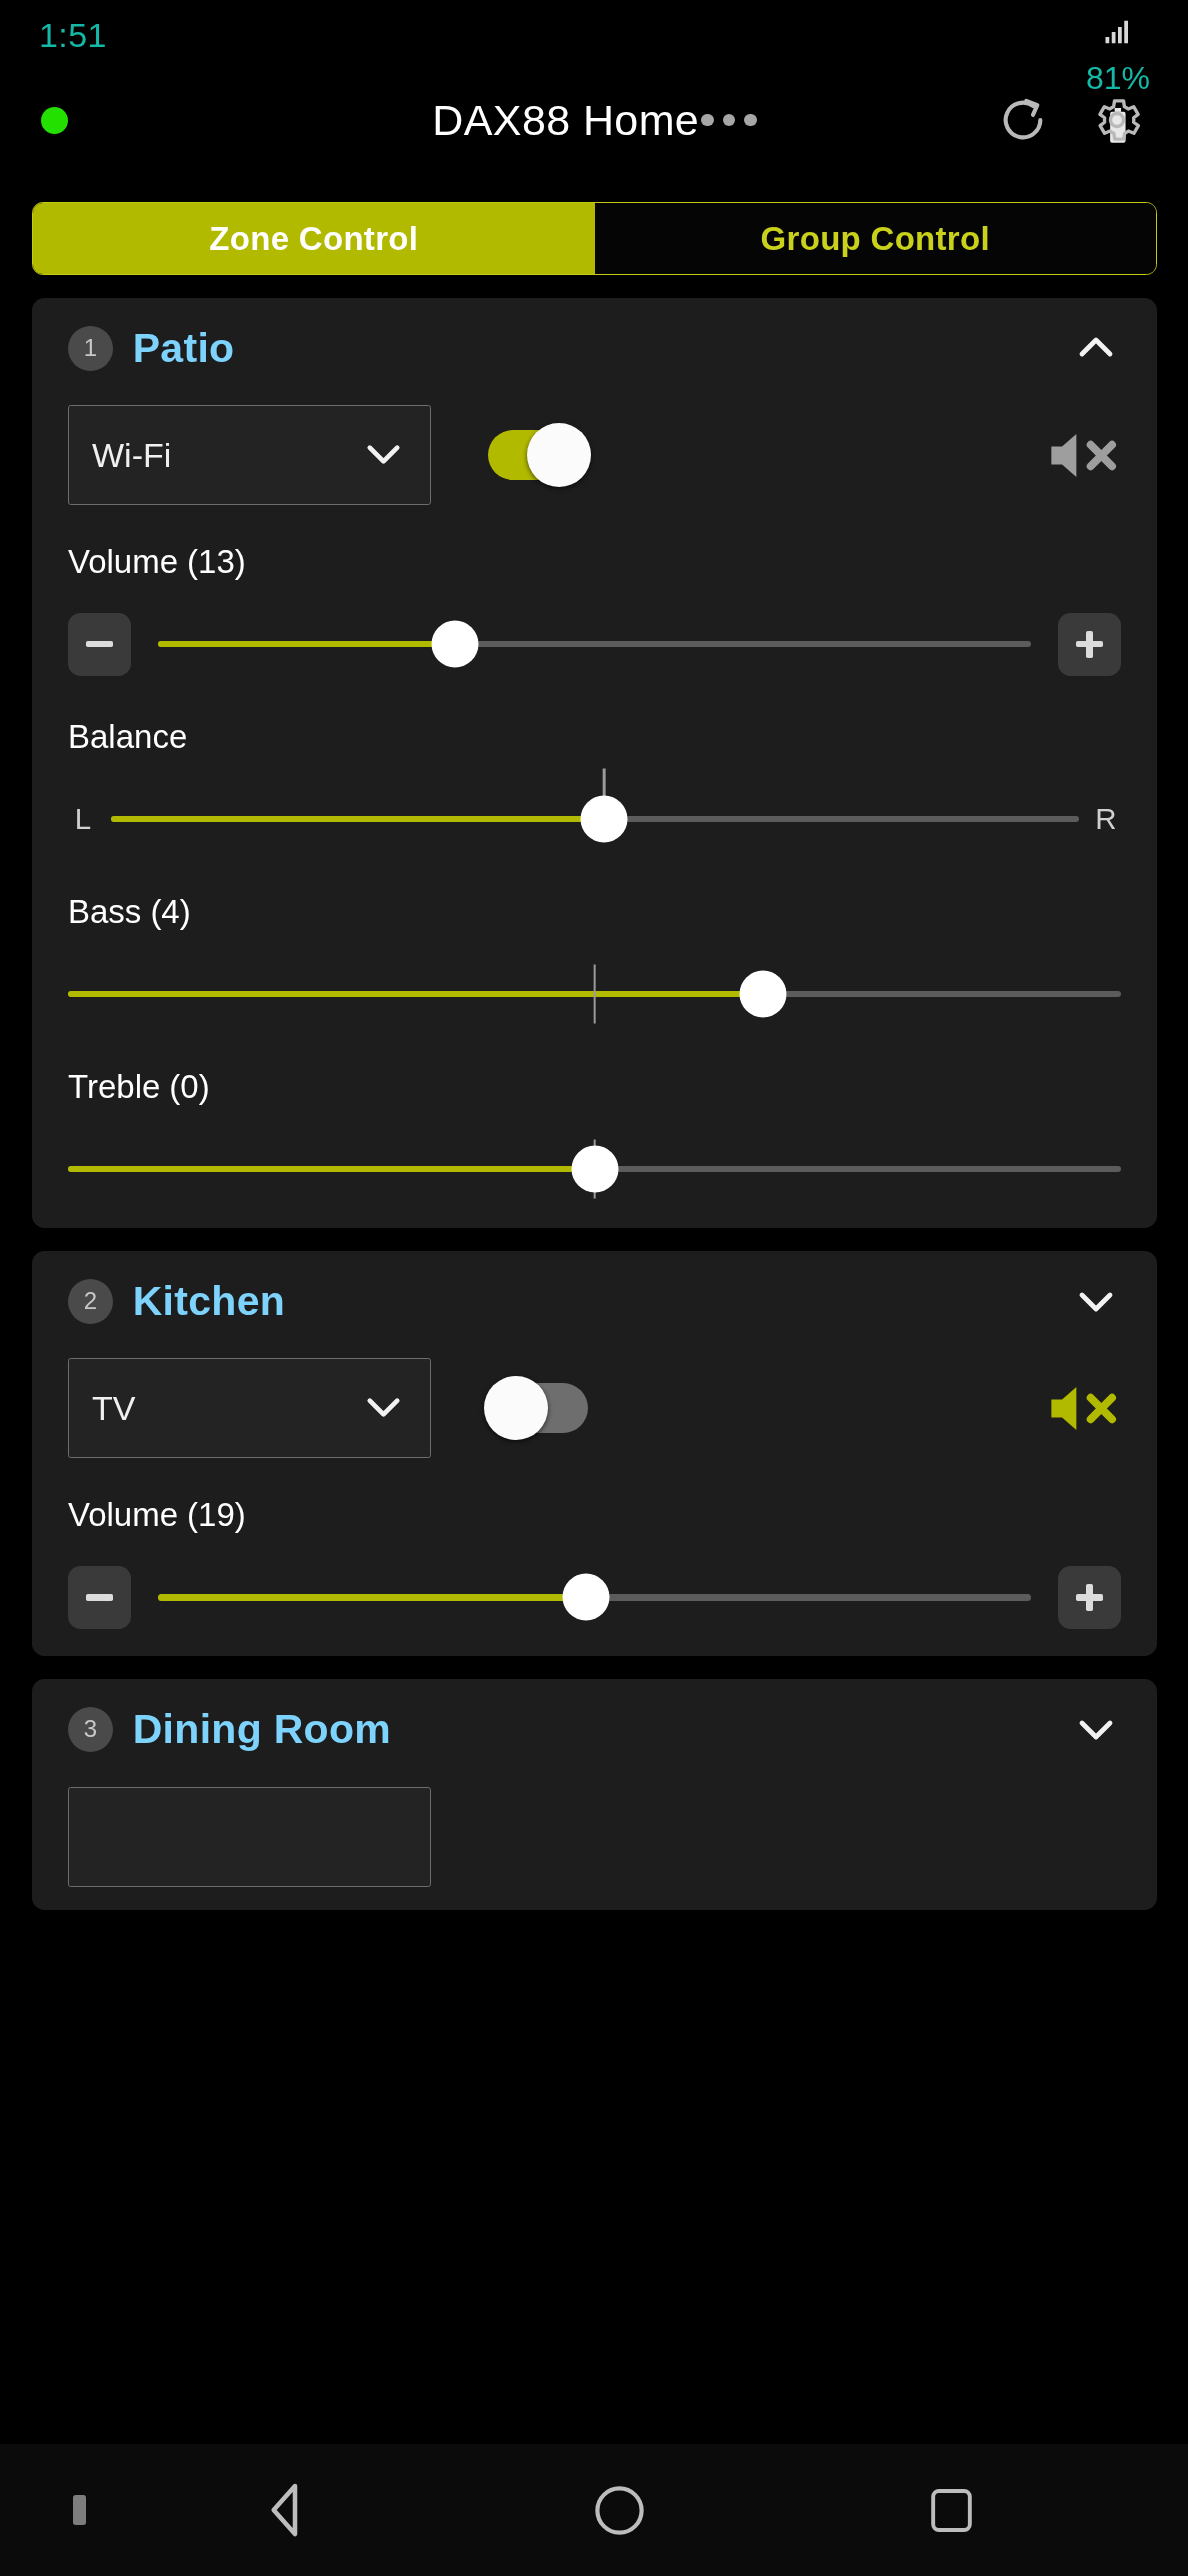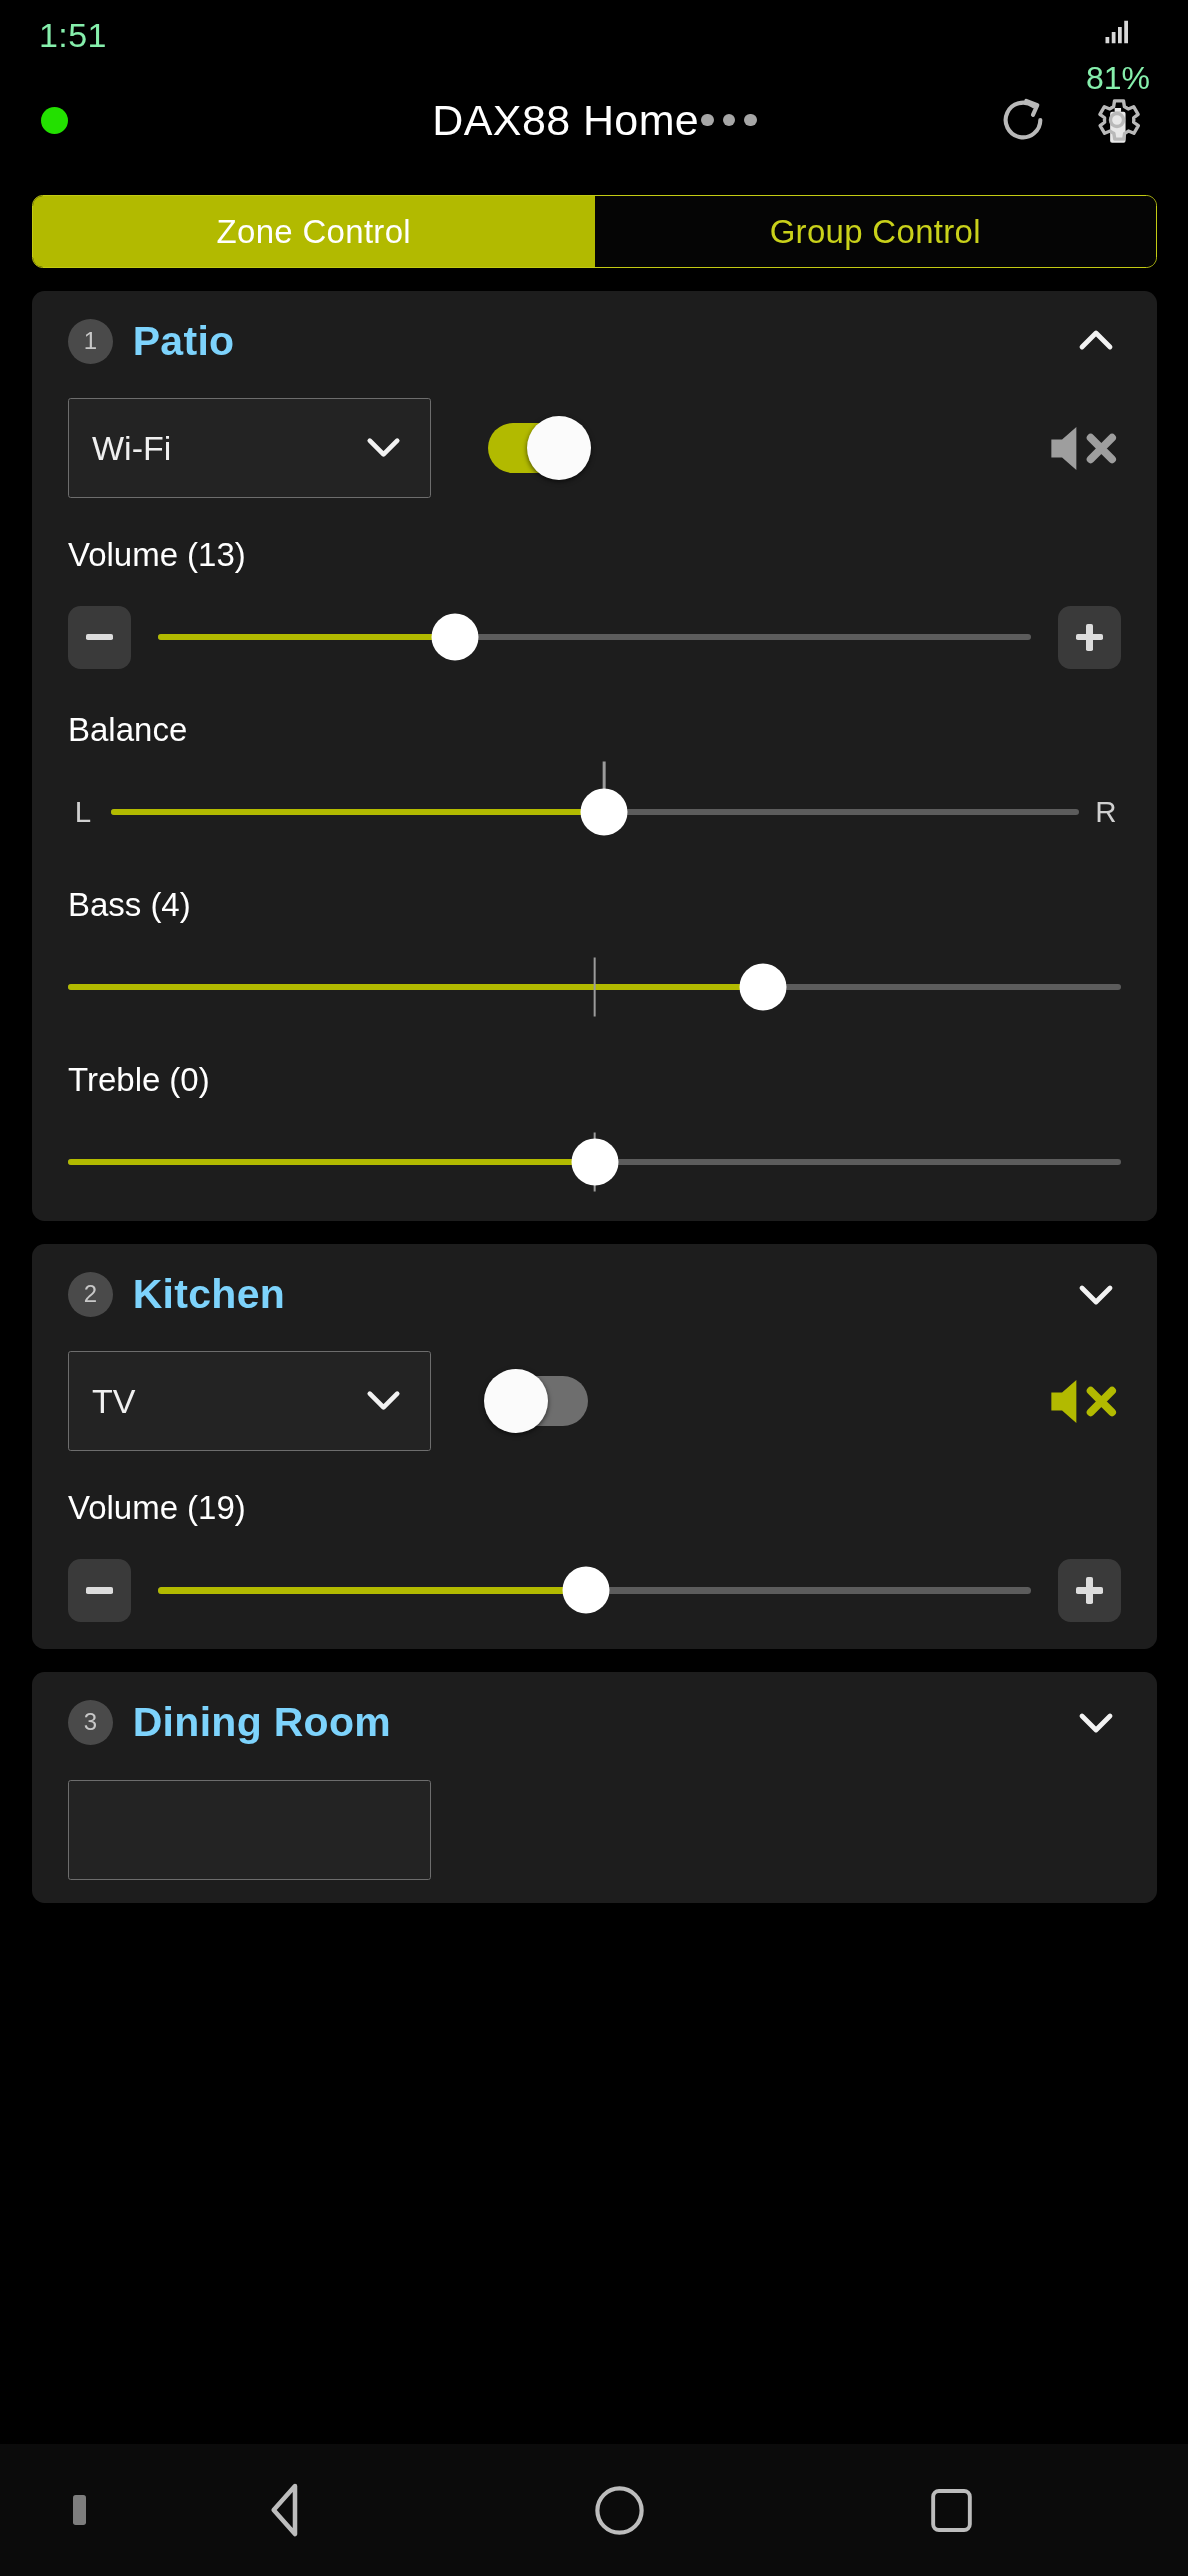--- a/index.html
+++ b/index.html
@@ -7,21 +7,21 @@
     width: 1189px; height: 2576px;
     background: #000;
     font-family: "Liberation Sans", sans-serif;
     overflow: hidden;
   }
   .phone { position: relative; width: 1189px; height: 2576px; background:#000; }
 
   
   .statusbar {
     height: 70px; display: flex; align-items: center;
-    padding: 0 39px; color: #86efac;
+    padding: 0 39px; color: #14b8a6;
   }
   .sb-time { font-size: 34px; letter-spacing: 0.4px; }
   .sb-right { margin-left: auto; display: flex; align-items: center; gap: 10.7px; flex-direction: column; }
   .sb-pct { font-size: 32px; }
   .ico { display:inline-block; }
 
   
   .appbar {
     height: 100px; display: flex; align-items: center; padding: 0 32px;
     position: relative;
@@ -36,23 +36,23 @@
     pointer-events:none;
   }
   .app-title { color:#fff; font-size:43px; font-weight:400; letter-spacing:0.4px; }
   .dots { display:flex; gap:9px; align-items:center; }
   .dots i { width:12.5px; height:12.5px; border-radius:50%; background:#a6a6a6; display:block; }
   .hdr-actions { margin-left:auto; display:flex; align-items:center; gap:39px; padding-right:12.5px; }
   .hdr-btn { width:55px; height:55px; display:flex; align-items:center; justify-content:center; }
 
   
   .tabs {
-    margin: 25px 32px 0; height: 73px;
+    margin: 32px 32px 0; height: 73px;
     border: 1.8px solid #c3cb13; border-radius: 10.7px;
-    display: flex; overflow: hidden; background:#000;
+    display: flex; overflow: hidden; background:#000;font-weight:bold;
   }
   .tab {
     flex: 1; display: flex; align-items: center; justify-content: center;
     font-size: 33px; letter-spacing: 0.3px;
   }
   .tab.active { background:#b2ba00; color:#fff; }
   .tab.inactive { background:#050505; color:#c9d11a; }
 
   
   .content { padding: 0 32px; margin-top: 23px; }

